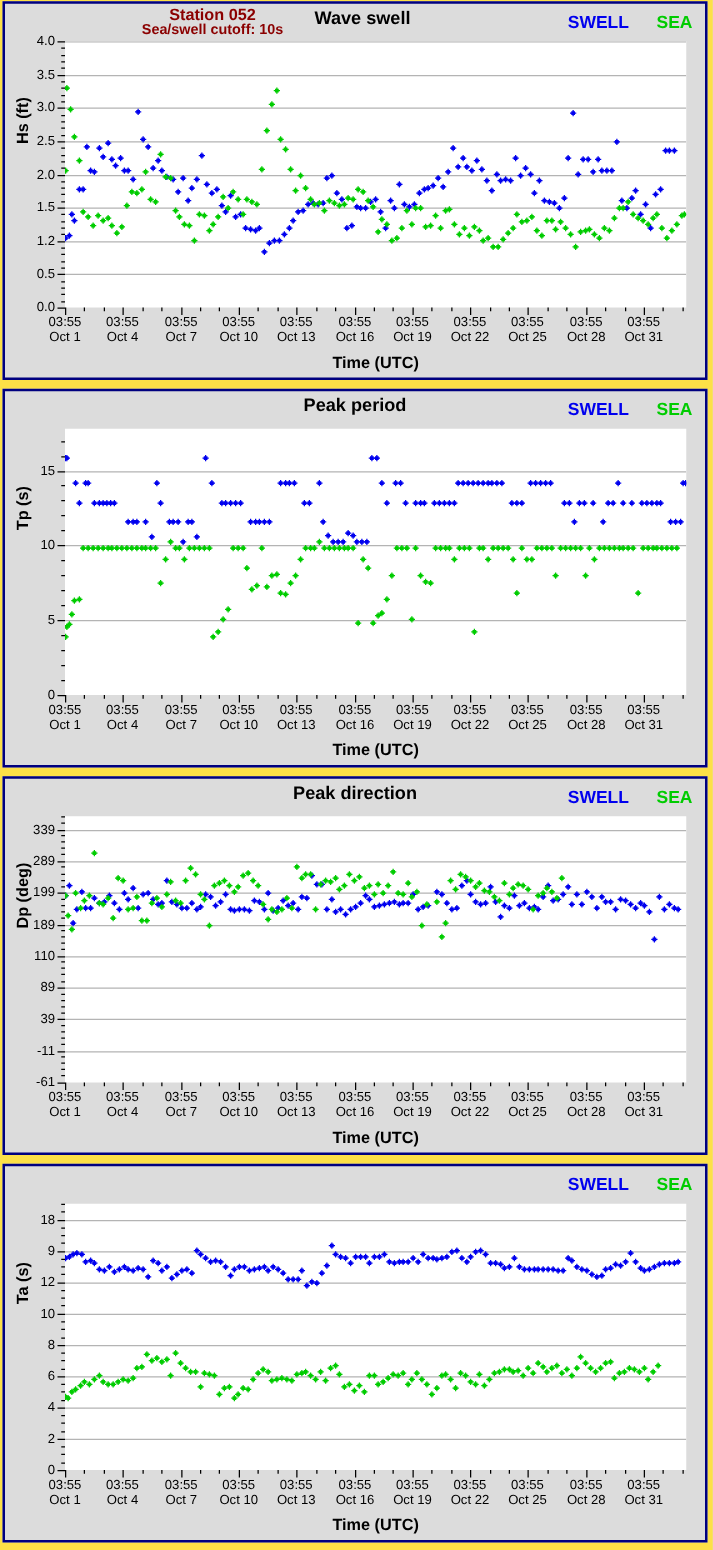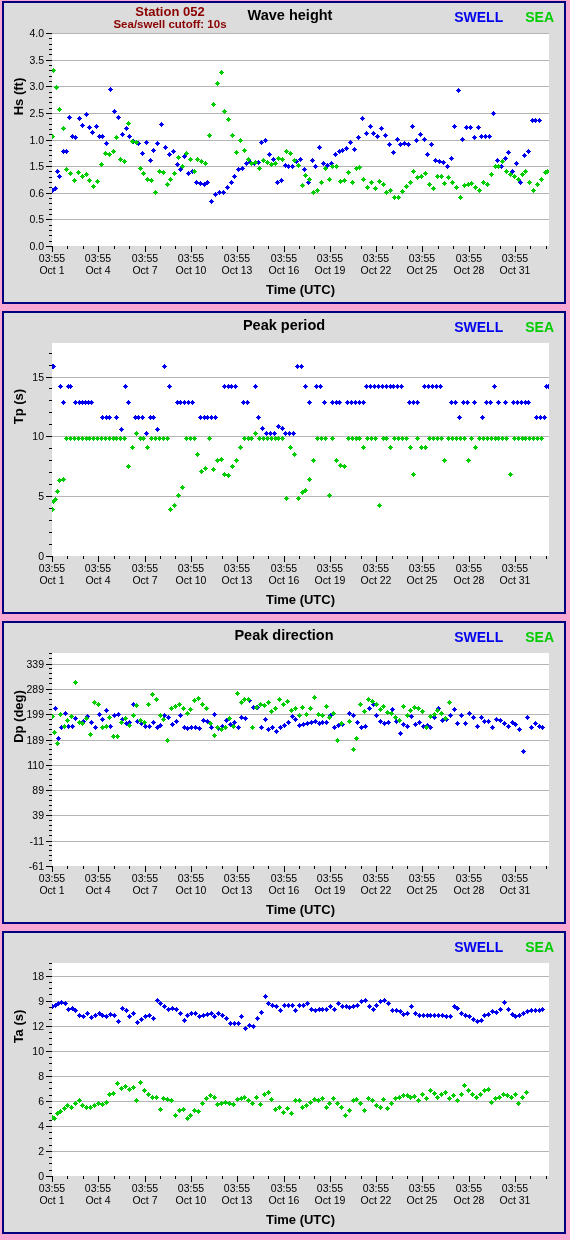--- a/index.html
+++ b/index.html
@@ -3,21 +3,21 @@
 <meta charset="utf-8">
 <title>Station 052 Wave Plots</title>
 <style>
   html,body{margin:0;padding:0;}
   body{
     width:570px;height:1240px;
     background:#dcdcdc;
     font-family:"Liberation Sans", sans-serif;
     overflow:hidden;
   }
-  .page{width:570px;height:1240px;position:relative;background:#f9a8d4;}
+  .page{width:570px;height:1240px;position:relative;background:#fde047;}
 
   .panel{
     position:absolute;
     left:2px;
     width:564px;
     background:#dcdcdc;
     border:2px solid #00007f;
     box-sizing:border-box;
   }
   .panel-1{top:1px;height:303px;}
@@ -159,36 +159,36 @@
 </head>
 <body>
 
 <div class="page">
 
   <div class="panel panel-1">
     <div class="station-block">
       <span class="station-name">Station 052</span>
       <span class="station-cut">Sea/swell cutoff: 10s</span>
     </div>
-    <div class="chart-title">Wave height</div>
+    <div class="chart-title">Wave swell</div>
     <div class="legend">
       <span class="swell">SWELL</span><span class="sea">SEA</span>
     </div>
     <div class="plot-wrap">
       <div class="yaxis">
           <div class="ytick-major" style="top: 213px;"></div>
           <div class="ytick-label" style="top: 213px;">0.0</div>
           <div class="ytick-major" style="top: 186px;"></div>
           <div class="ytick-label" style="top: 186px;">0.5</div>
           <div class="ytick-major" style="top: 160px;"></div>
-          <div class="ytick-label" style="top: 160px;">0.6</div>
+          <div class="ytick-label" style="top: 160px;">1.2</div>
           <div class="ytick-major" style="top: 133px;"></div>
           <div class="ytick-label" style="top: 133px;">1.5</div>
           <div class="ytick-major" style="top: 107px;"></div>
-          <div class="ytick-label" style="top: 107px;">1.0</div>
+          <div class="ytick-label" style="top: 107px;">2.0</div>
           <div class="ytick-major" style="top: 80px;"></div>
           <div class="ytick-label" style="top: 80px;">2.5</div>
           <div class="ytick-major" style="top: 53px;"></div>
           <div class="ytick-label" style="top: 53px;">3.0</div>
           <div class="ytick-major" style="top: 27px;"></div>
           <div class="ytick-label" style="top: 27px;">3.5</div>
           <div class="ytick-major" style="top: 0px;"></div>
           <div class="ytick-label" style="top: 0px;">4.0</div>
           <div class="ytick-minor" style="top: 208px;"></div>
           <div class="ytick-minor" style="top: 202px;"></div>

